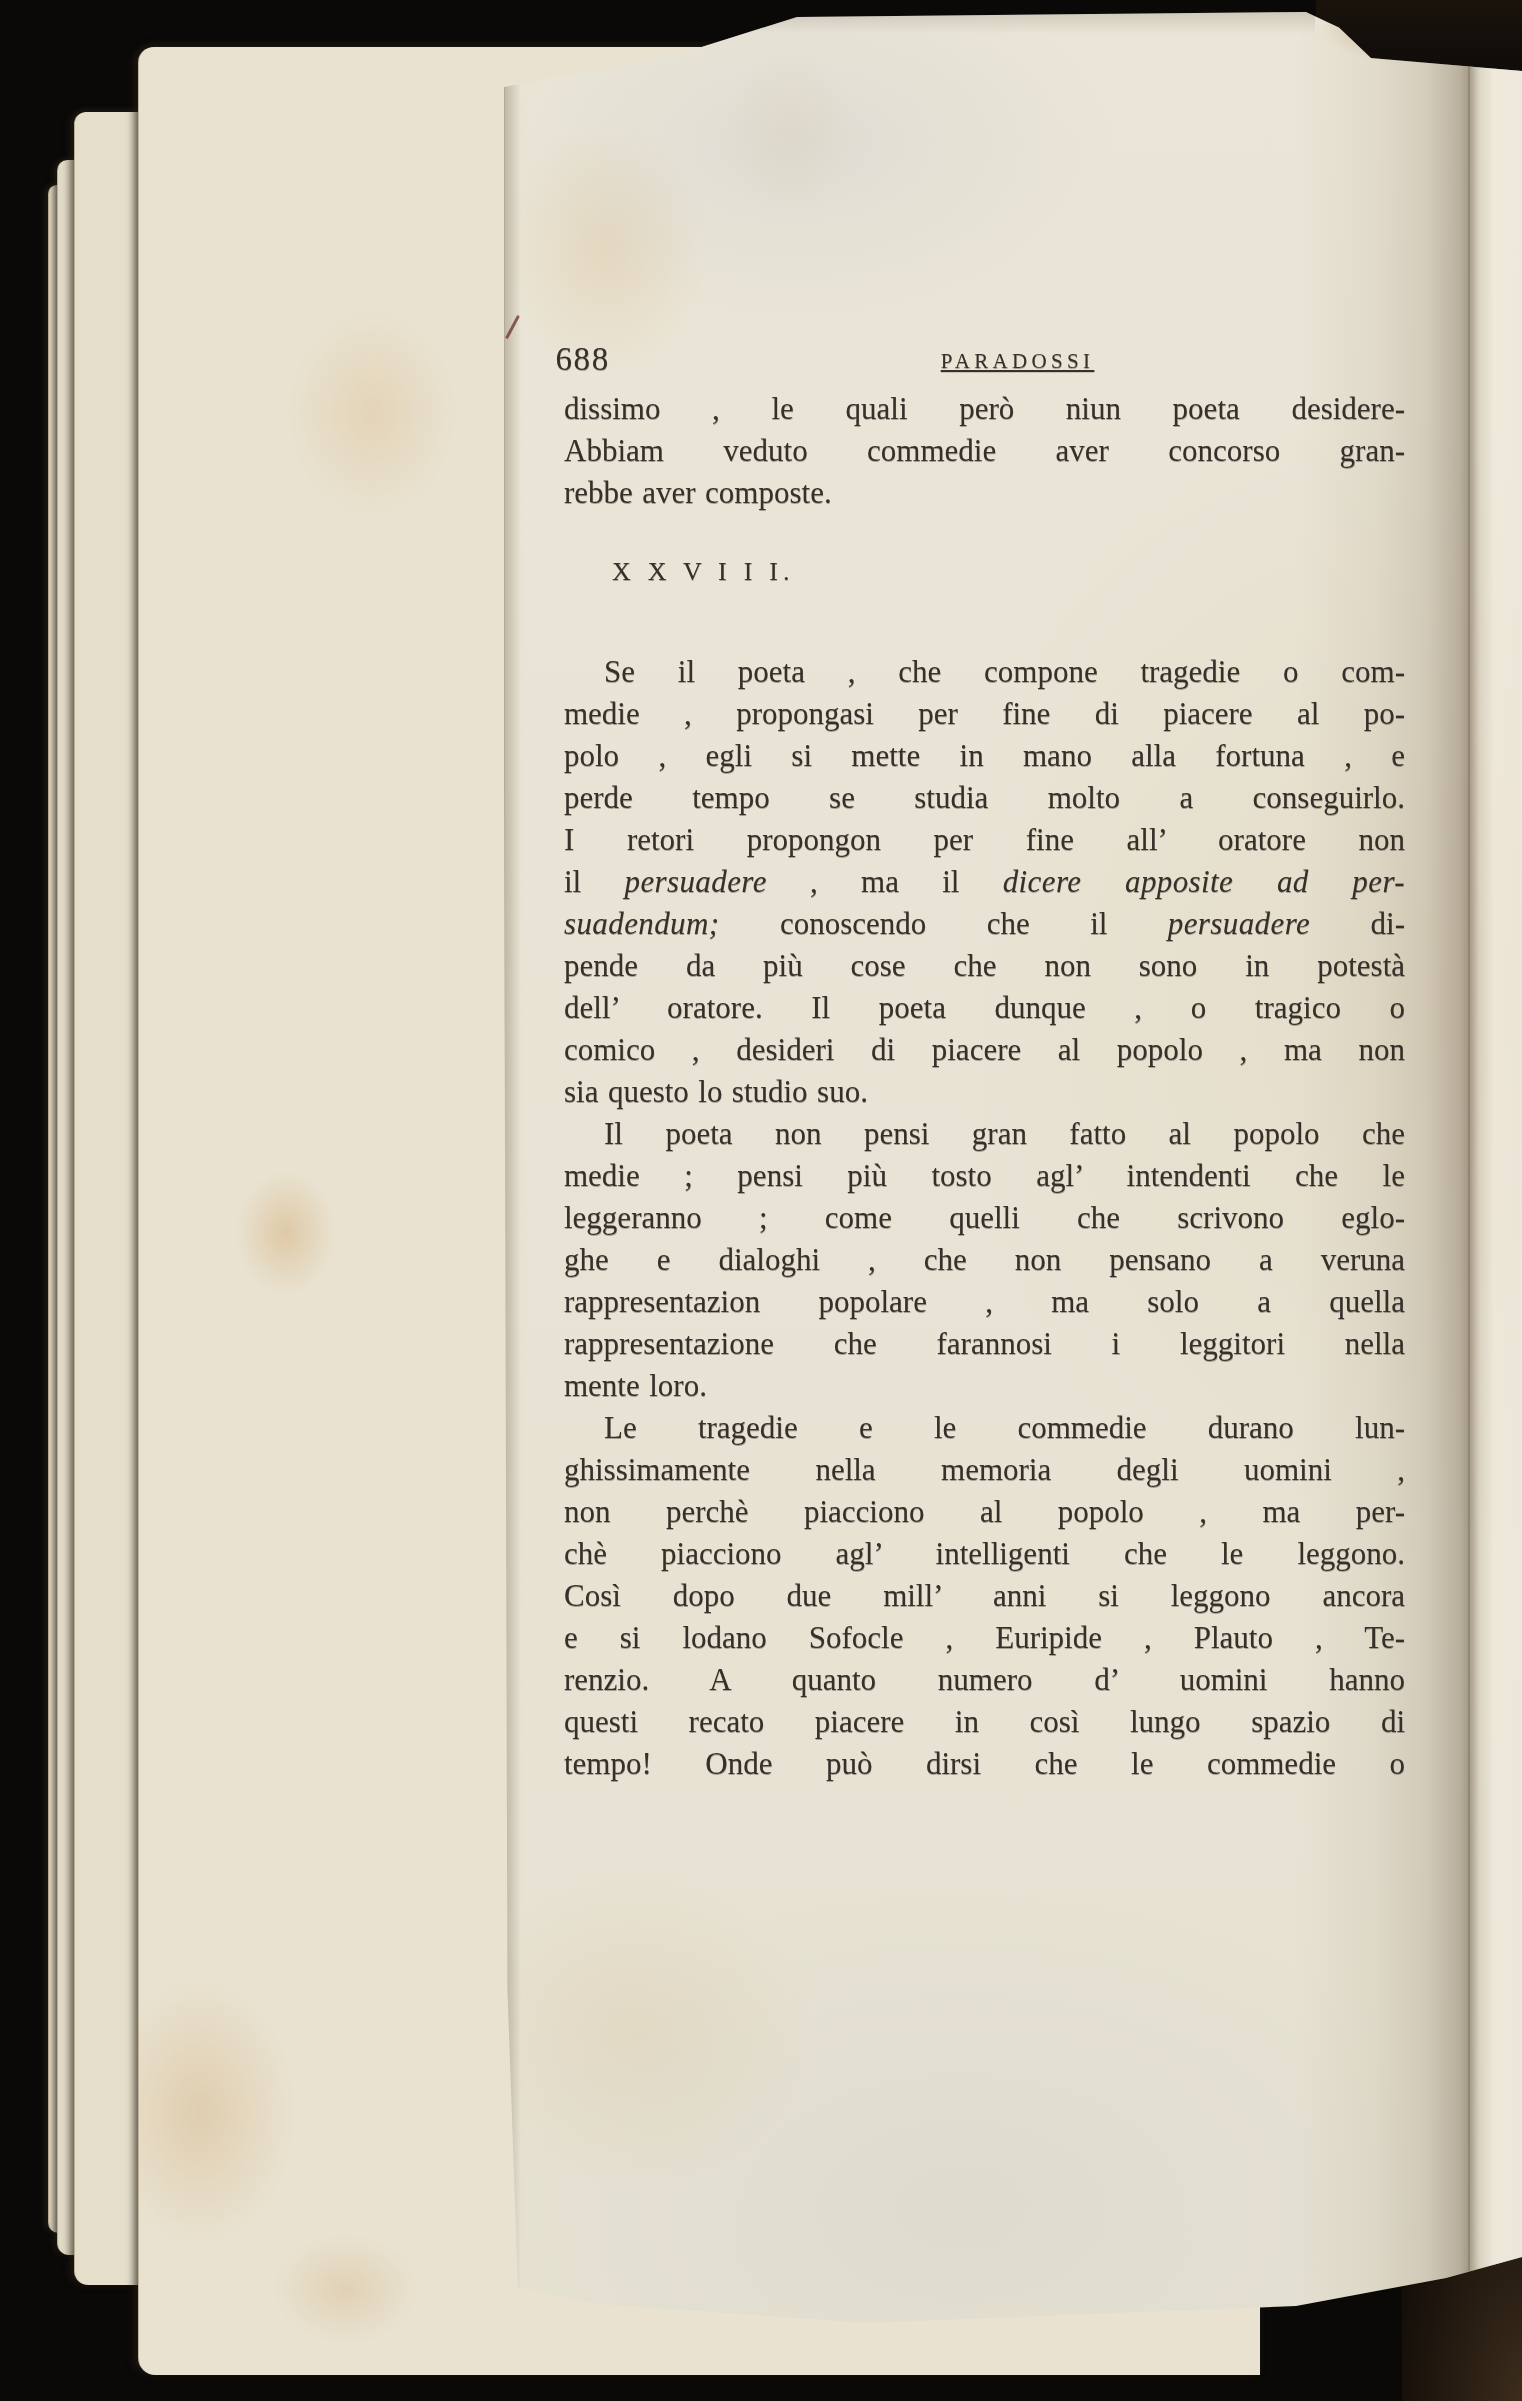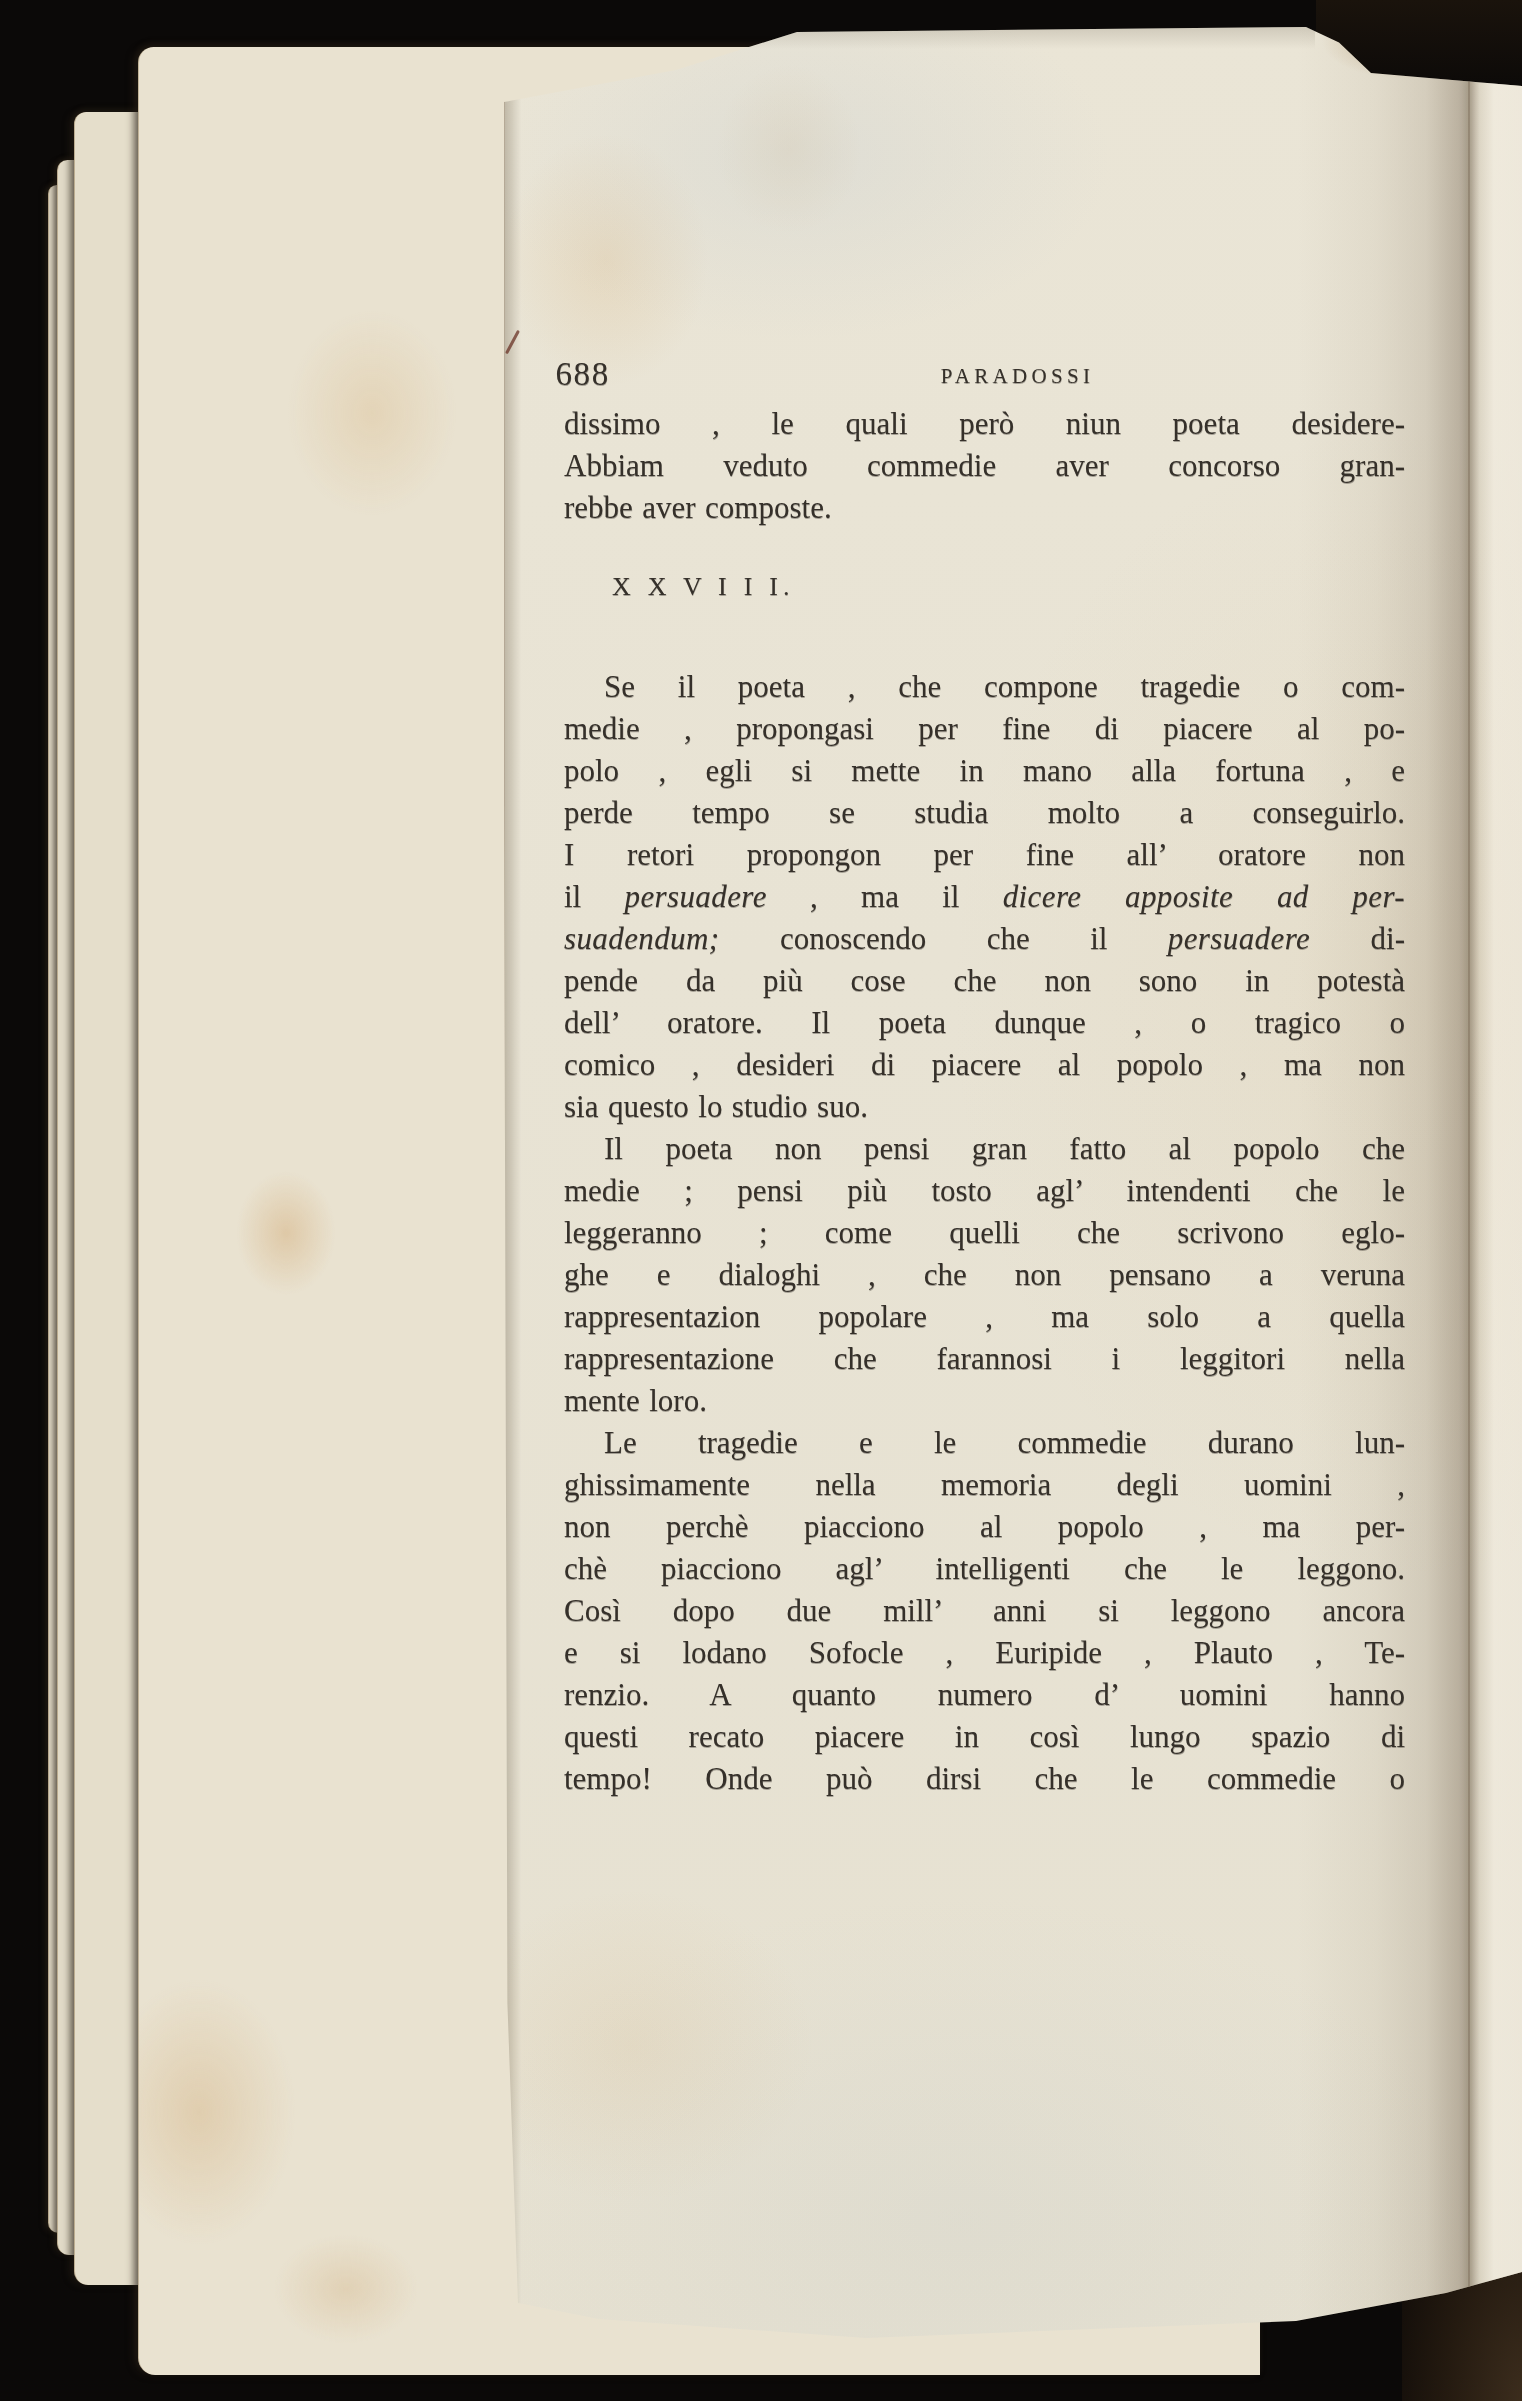--- a/index.html
+++ b/index.html
@@ -37,21 +37,21 @@
         radial-gradient(69px 86px at 147px 1186px, rgba(198,142,72,.30), rgba(198,142,72,0) 72%),
         radial-gradient(138px 190px at 60px 2065px, rgba(200,152,88,.28), rgba(200,152,88,0) 70%),
         radial-gradient(103px 78px at 207px 2242px, rgba(195,148,86,.22), rgba(195,148,86,0) 70%),
         radial-gradient(362px 431px at 60% 30%, rgba(208,212,211,.25), rgba(208,212,211,0) 70%),
         #e9e2d0;
       border-radius:15.5px 0 0 17px;
       border-left:0.9px solid rgba(160,140,105,.55);
       box-shadow:-4.3px 0 7px rgba(40,32,22,.5), 0 -3.4px 6px rgba(40,32,22,.45);}
   
   .main-page{
-    left:504px;top:20px;width:1018px;height:2341px;z-index:6;
+    left:504px;top:5px;width:1018px;height:2341px;z-index:6;
     background:
       radial-gradient(448px 259px at 293px 138px, rgba(196,204,209,.30), rgba(196,204,209,0) 70%),
       radial-gradient(147px 181px at 102px 240px, rgba(208,158,88,.18), rgba(208,158,88,0) 70%),
       radial-gradient(103px 121px at 285px 129px, rgba(208,163,93,.13), rgba(208,163,93,0) 70%),
       radial-gradient(604px 776px at 88% 42%, rgba(203,172,118,.10), rgba(203,172,118,0) 75%),
       radial-gradient(690px 431px at 45% 94%, rgba(196,201,199,.22), rgba(196,201,199,0) 75%),
       radial-gradient(259px 224px at 129px 2026px, rgba(205,160,95,.12), rgba(205,160,95,0) 70%),
       linear-gradient(180deg,#eae5d6 0%,#e8e3d4 40%,#e6e1d1 100%);
     clip-path:polygon(
       0px 82px, 172px 50px, 293px 12px, 802px 7px, 835px 22.4px, 867px 53px,
@@ -73,21 +73,21 @@
   .spine-top-deckle{position:absolute;left:802px;top:3.4px;width:198px;height:69px;
     background:radial-gradient(60% 80% at 50% 25%, rgba(165,125,75,.45), rgba(165,125,75,0) 70%);}
   .ink-mark{position:absolute;left:7px;top:309px;width:2.6px;height:26px;
     background:#6a3326;transform:rotate(28deg);border-radius:1.7px;opacity:.75;}
   
   .textblock{position:absolute;left:60px;top:335px;width:841px;color:#35302a;
     text-shadow:0.3px 0.5px 0.6px rgba(53,48,42,.38);}
   .header{position:relative;height:45px;margin-bottom:3.4px;}
   .pagenum{position:absolute;left:-8.6px;top:0;font-size:33px;letter-spacing:1.7px;line-height:38px;}
   .runhead{position:absolute;left:calc(50% + 33px);top:8.6px;transform:translateX(-50%);
-    font-size:21px;letter-spacing:4.3px;white-space:nowrap;}
+    font-size:21px;letter-spacing:4.3px;white-space:nowrap;text-decoration:underline;}
   .line{height:42px;line-height:42px;font-size:31px;word-spacing:1.7px;
     text-align:justify;text-align-last:justify;white-space:nowrap;}
   .line.no-fill{text-align-last:left;}
   .line.indent{text-indent:40px;}
   .line i{letter-spacing:0.4px;}
   .section-heading{margin-top:34px;margin-bottom:55px;height:48px;line-height:48px;
     font-size:26px;letter-spacing:5.2px;text-align:left;text-indent:48px;white-space:nowrap;}
 </style>
 </head>
 <body>

